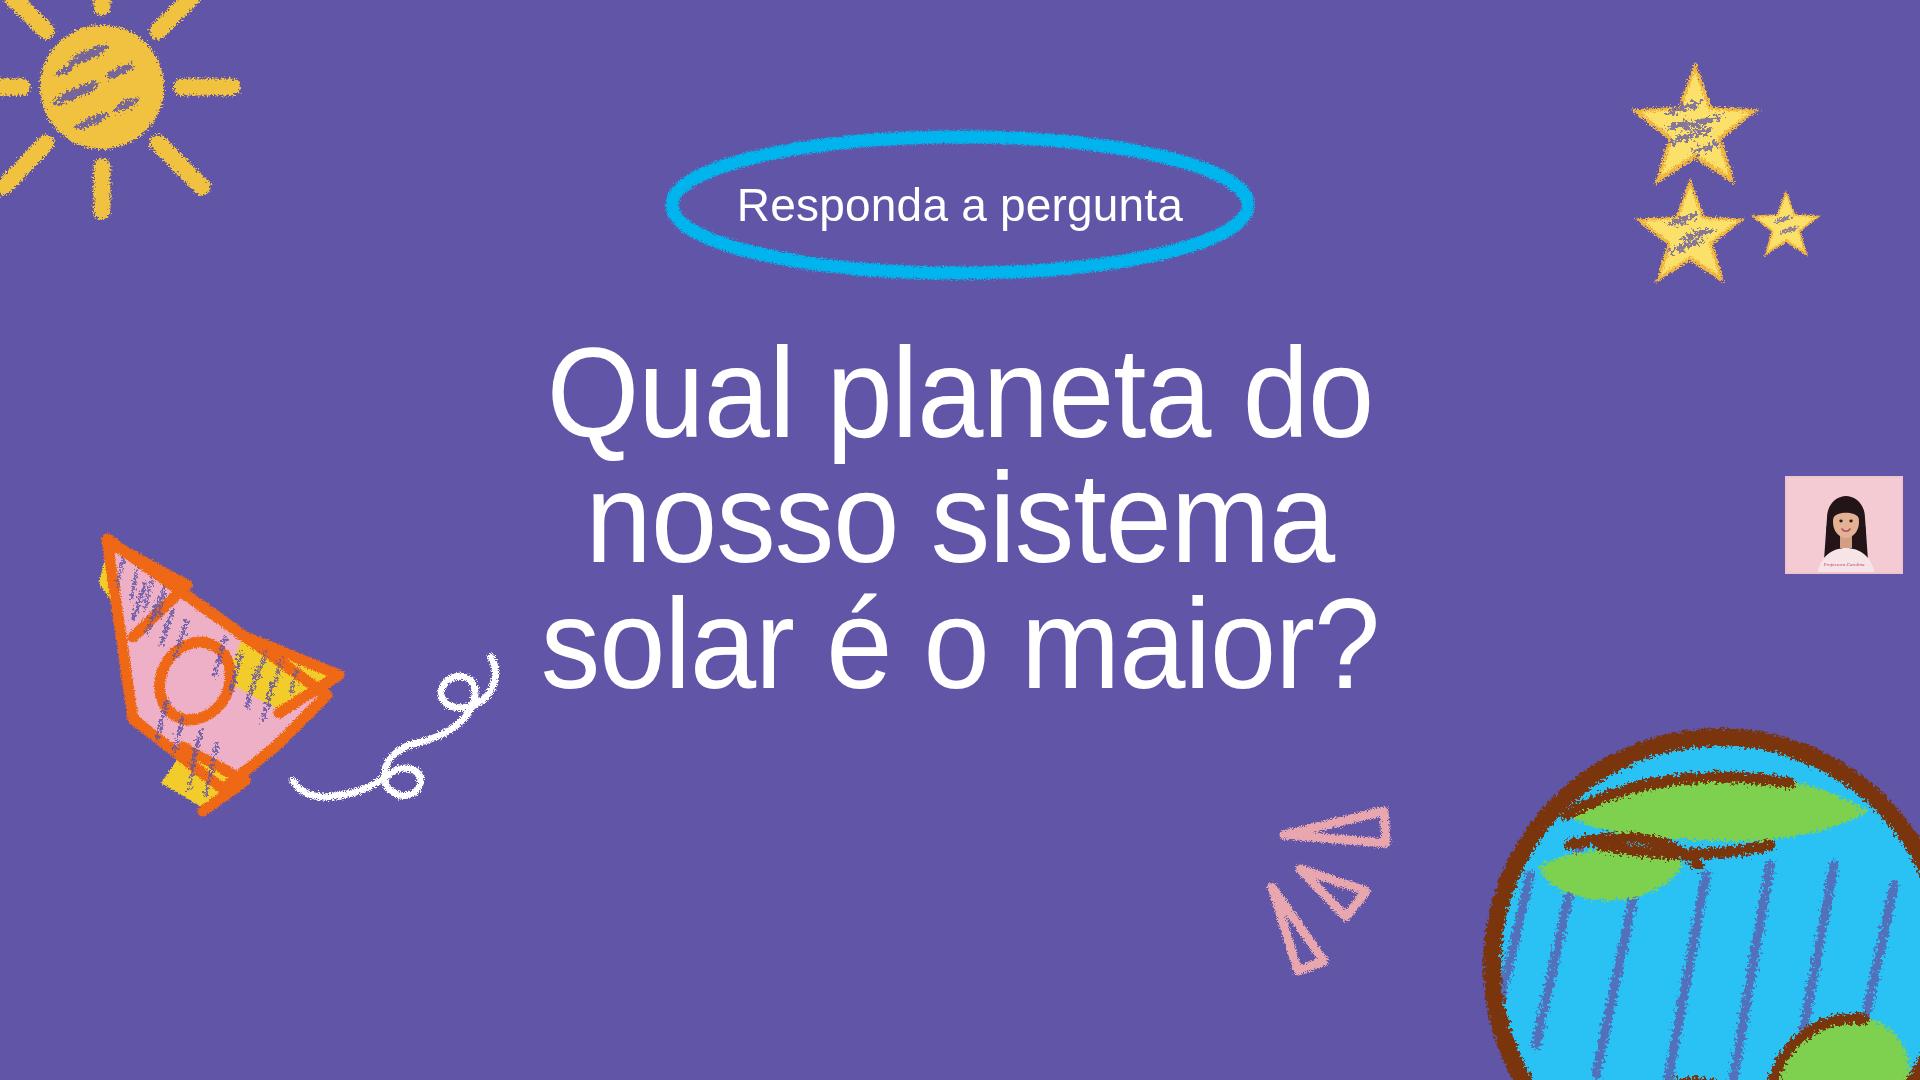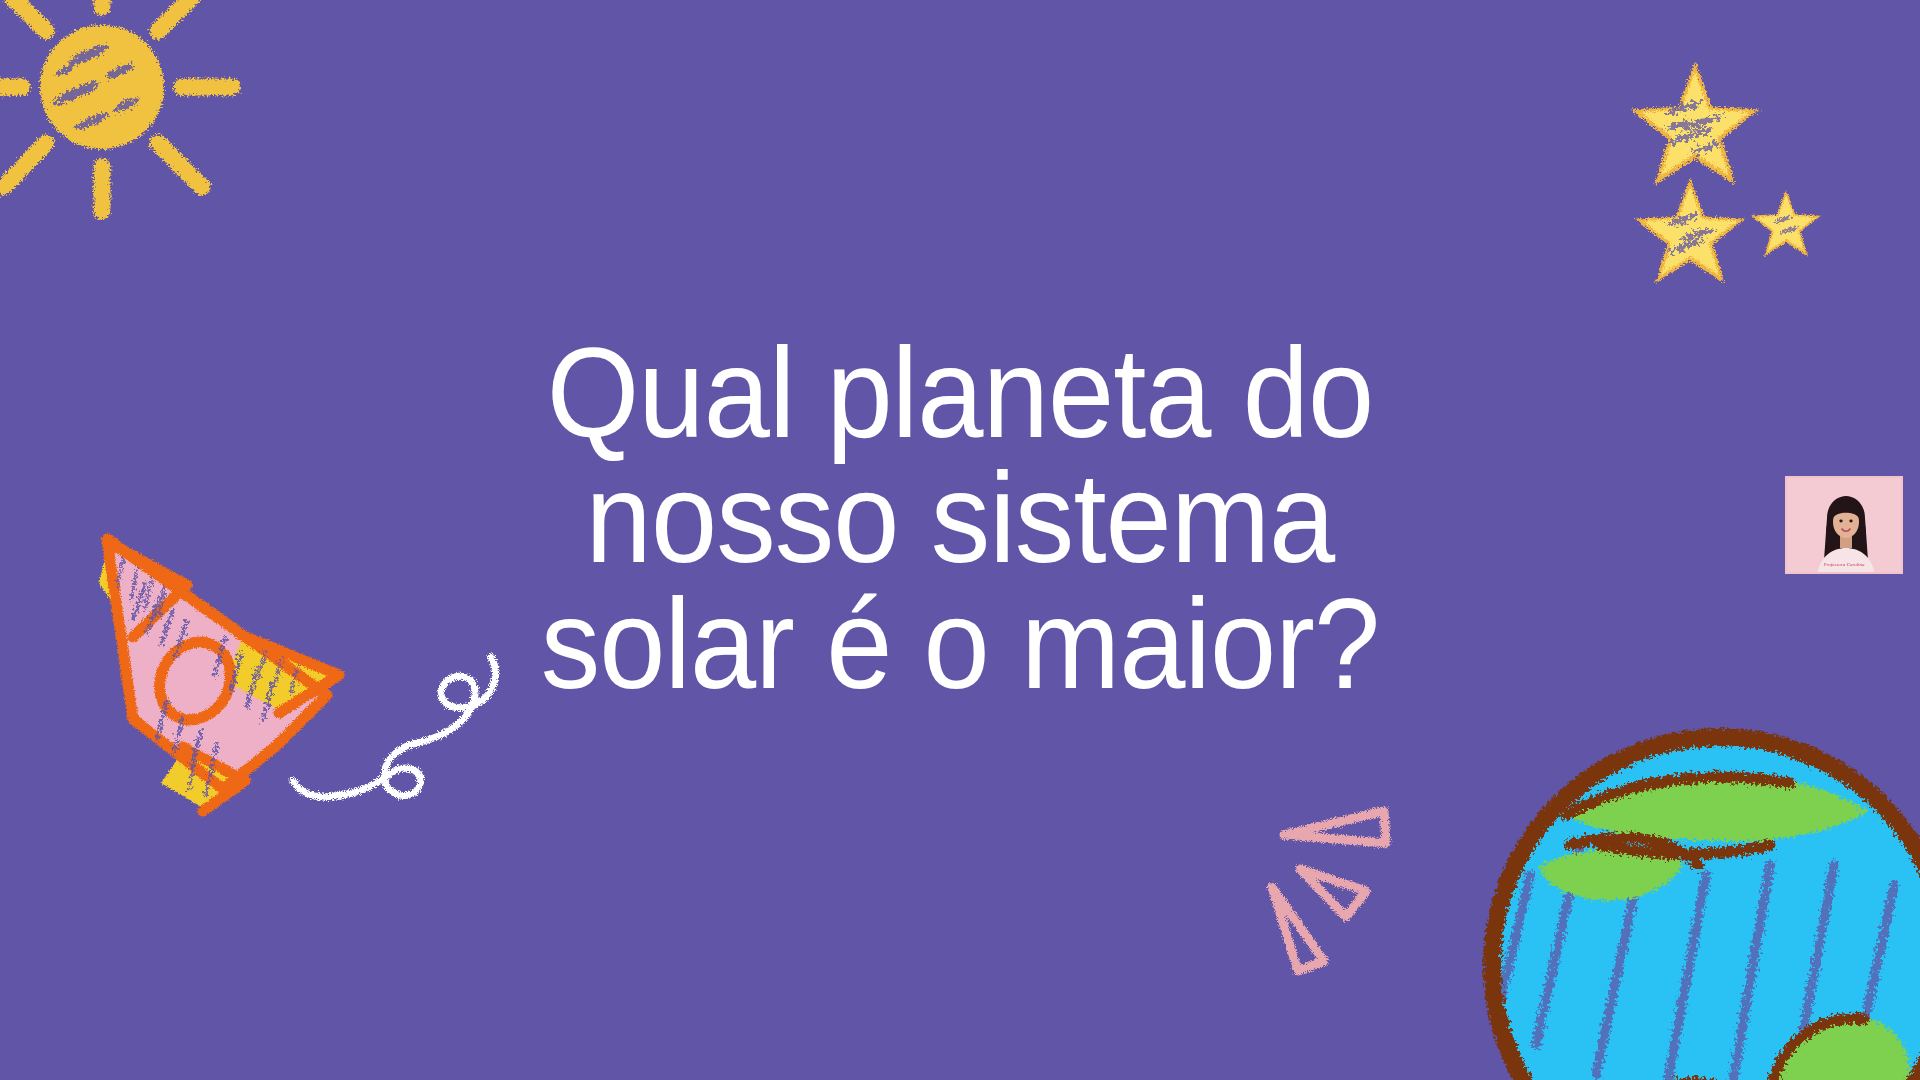--- a/index.html
+++ b/index.html
@@ -271,20 +271,28 @@
         <path d="M100 130 C 160 114, 206 126, 228 150"></path>
         <path d="M300 130 C 250 142, 190 142, 130 130"></path>
         <path d="M300 380 C 306 330, 350 298, 394 304"></path>
         <path d="M430 380 C 418 418, 360 430, 326 410"></path>
         <path d="M160 398 C 182 368, 228 358, 258 378"></path>
         <path d="M250 440 C 216 458, 176 442, 162 408"></path>
       </g>
     </g>
   </svg>
 
+  <div id="header-group">
+    <svg id="header-ellipse" viewBox="0 0 600 160">
+      <g filter="url(#chalky)">
+        <ellipse cx="300" cy="80" rx="288" ry="68" fill="none" stroke="#00b4ed" stroke-width="13" stroke-linecap="round"></ellipse>
+      </g>
+    </svg>
+    <div id="header-label">Responda a pergunta</div>
+  </div>
 
   <div id="question">
     <span class="qline">Qual planeta do</span>
     <span class="qline">nosso sistema</span>
     <span class="qline">solar é o maior?</span>
   </div>
 
   <div id="photo-card">
     <div class="site">www.professoracarolinapalhas.com</div>
     <div class="handle">@carolinapalhas</div>

